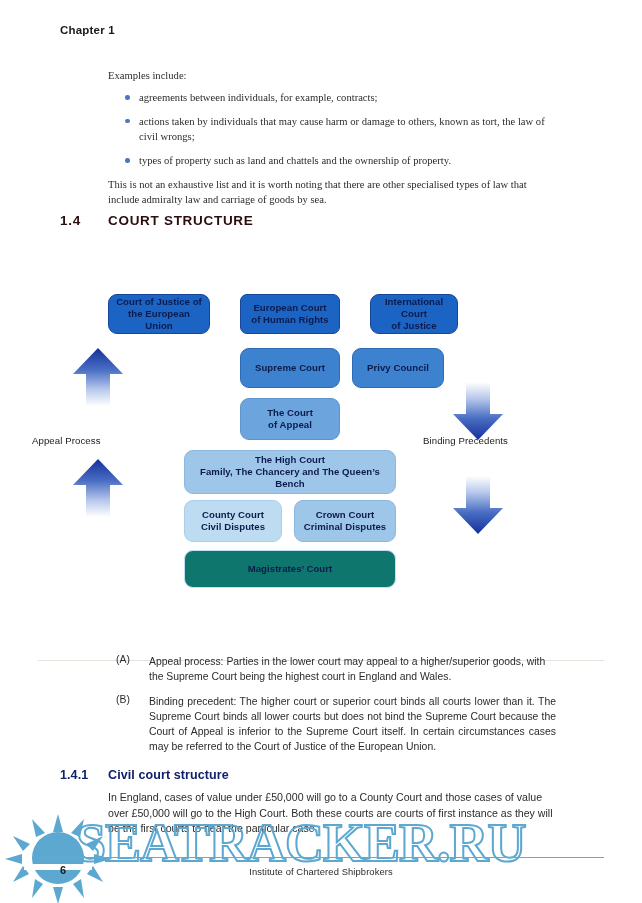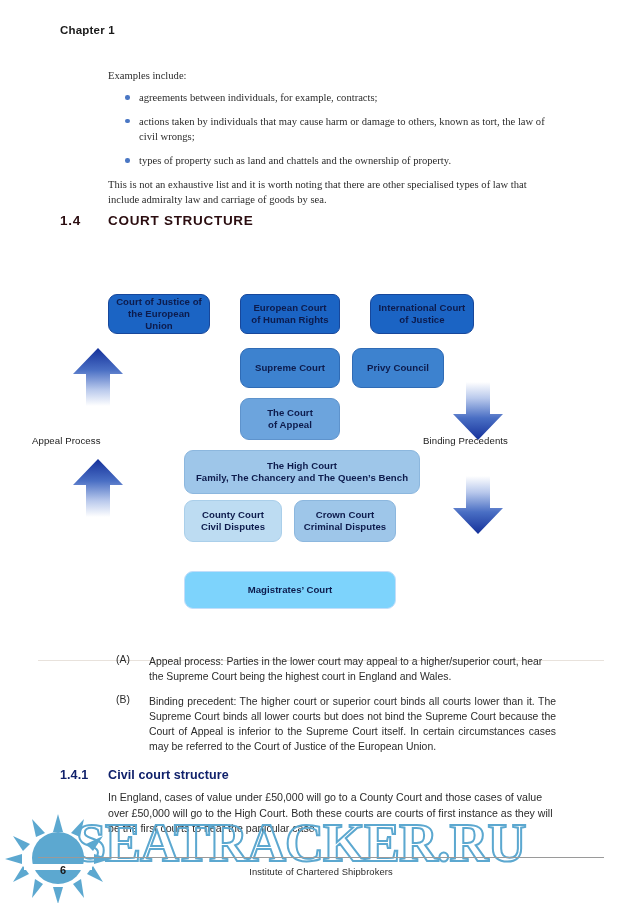--- a/index.html
+++ b/index.html
@@ -102,21 +102,21 @@
     line-height: 1.22;
     color: #0d1b4c;
     letter-spacing: .05px;
     padding: 2px 4px;
   }
   .tone-1 { background: #1b64c4; border: 1px solid #17479b; }
   .tone-2 { background: #3d82cf; border: 1px solid #2f6bb5; }
   .tone-3 { background: #6ca4dd; border: 1px solid #5e93cc; }
   .tone-4 { background: #9ec6e9; border: 1px solid #8cb7de; }
   .tone-5 { background: #bddcf2; border: 1px solid #aacfea; }
-  .tone-6 { background: #7dd3fc; border: 1px solid #c2defa; margin-top: 21px; }
+  .tone-6 { background: #0f766e; border: 1px solid #c2defa; }
 
   .arrow-wrap { position: absolute; }
   .arrow-label {
     position: absolute;
     font-size: 9.6px;
     color: #1a1a1a;
     white-space: nowrap;
     letter-spacing: .1px;
   }
 
@@ -229,36 +229,36 @@
         </linearGradient>
       </defs>
     </svg>
 
     <div class="node tone-1" style="left:108px; top:22px; width:102px; height:40px;">
       <span>Court of Justice of<br>the European Union</span>
     </div>
     <div class="node tone-1" style="left:240px; top:22px; width:100px; height:40px;border-radius:7px;">
       <span>European Court<br>of Human Rights</span>
     </div>
-    <div class="node tone-1" style="left:370px; top:22px; width:104px; height:40px;">
+    <div class="node tone-1" style="left:370px; top:22px; width:88px; height:40px;">
       <span>International Court<br>of Justice</span>
     </div>
 
     <div class="node tone-2" style="left:240px; top:76px; width:100px; height:40px;">
       <span>Supreme Court</span>
     </div>
     <div class="node tone-2" style="left:352px; top:76px; width:92px; height:40px;">
       <span>Privy Council</span>
     </div>
 
     <div class="node tone-3" style="left:240px; top:126px; width:100px; height:42px;">
       <span>The Court<br>of Appeal</span>
     </div>
 
-    <div class="node tone-4" style="left:184px; top:178px; width:236px; height:44px;">
+    <div class="node tone-4" style="left:184px; top:178px; width:212px; height:44px;justify-content:flex-end;">
       <span>The High Court<br>Family, The Chancery and The Queen’s Bench</span>
     </div>
 
     <div class="node tone-5" style="left:184px; top:228px; width:98px; height:42px;">
       <span>County Court<br>Civil Disputes</span>
     </div>
     <div class="node tone-4" style="left:294px; top:228px; width:102px; height:42px;">
       <span>Crown Court<br>Criminal Disputes</span>
     </div>
 
@@ -289,21 +289,21 @@
         <path d="M28 60 L53 34 L40 34 L40 2 L16 2 L16 34 L3 34 Z" fill="url(#gDn)"></path>
       </svg>
     </div>
   </div>
 
   <div class="hairline"></div>
 
   <div class="notes" style="top:654px;">
     <div class="note">
       <span class="tag">(A)</span>
-      <div class="txt">Appeal process: Parties in the lower court may appeal to a higher/superior court, hear the Supreme Court being the highest court in England and Wales.</div>
+      <div class="txt">Appeal process: Parties in the lower court may appeal to a higher/superior goods, with the Supreme Court being the highest court in England and Wales.</div>
     </div>
     <div class="note justify">
       <span class="tag">(B)</span>
       <div class="txt">Binding precedent: The higher court or superior court binds all courts lower than it. The Supreme Court binds all lower courts but does not bind the Supreme Court because the Court of Appeal is inferior to the Supreme Court itself. In certain circumstances cases may be referred to the Court of Justice of the European Union.</div>
     </div>
   </div>
 
   <div class="h-sub" style="top:768px;">
     <span class="num">1.4.1</span><span>Civil court structure</span>
   </div>

